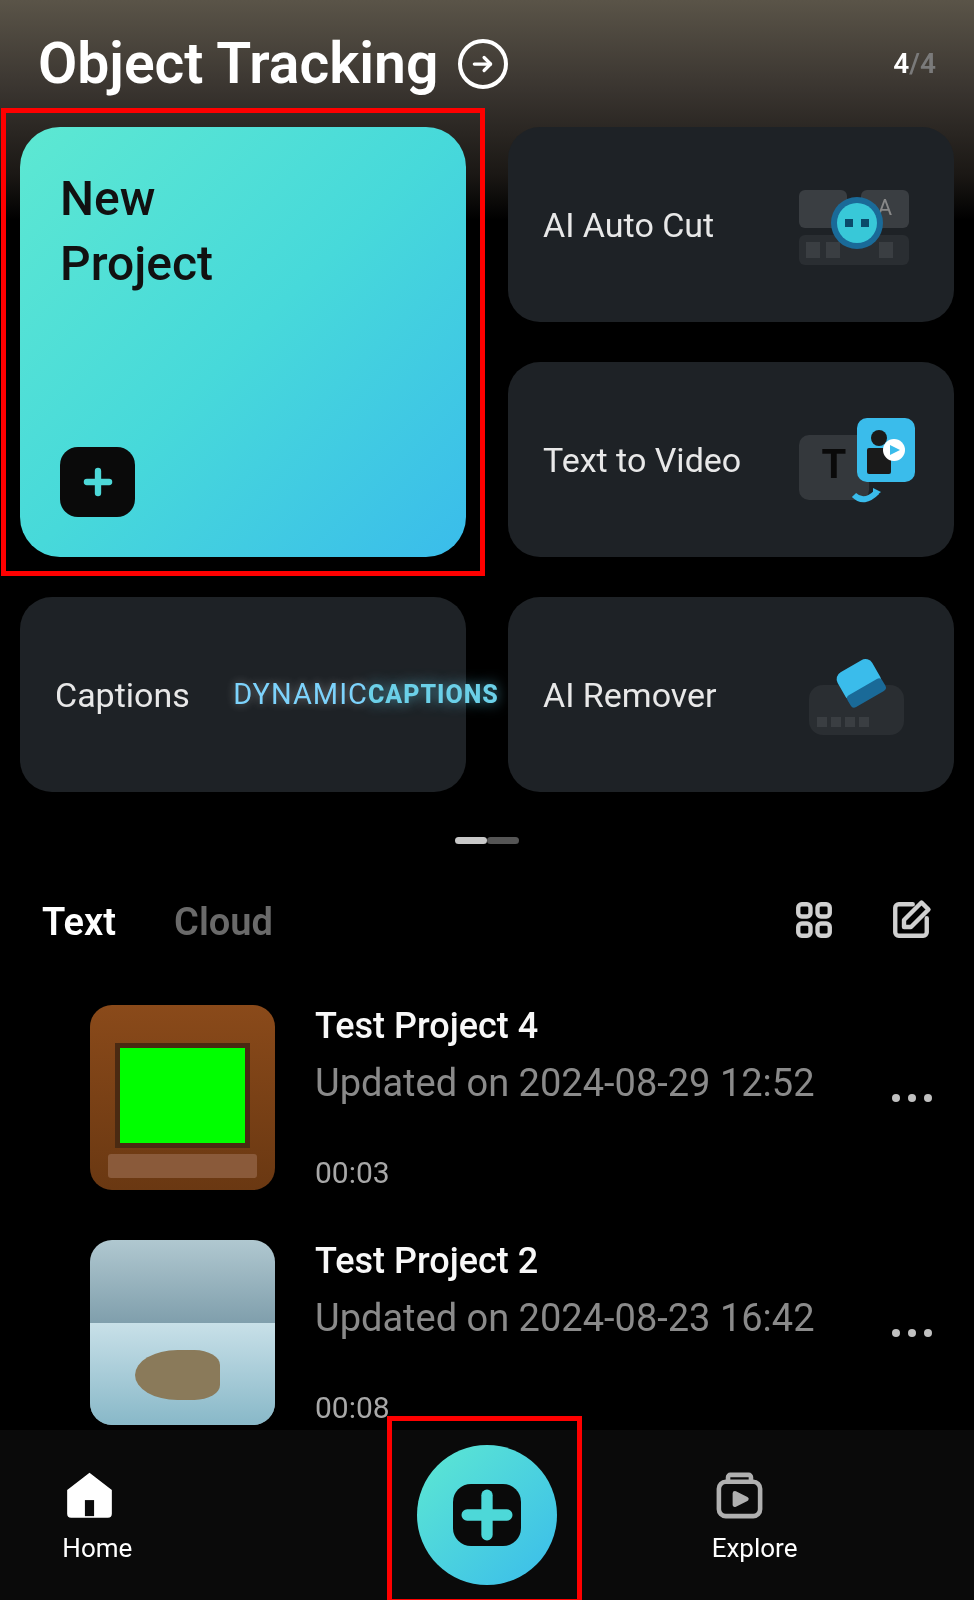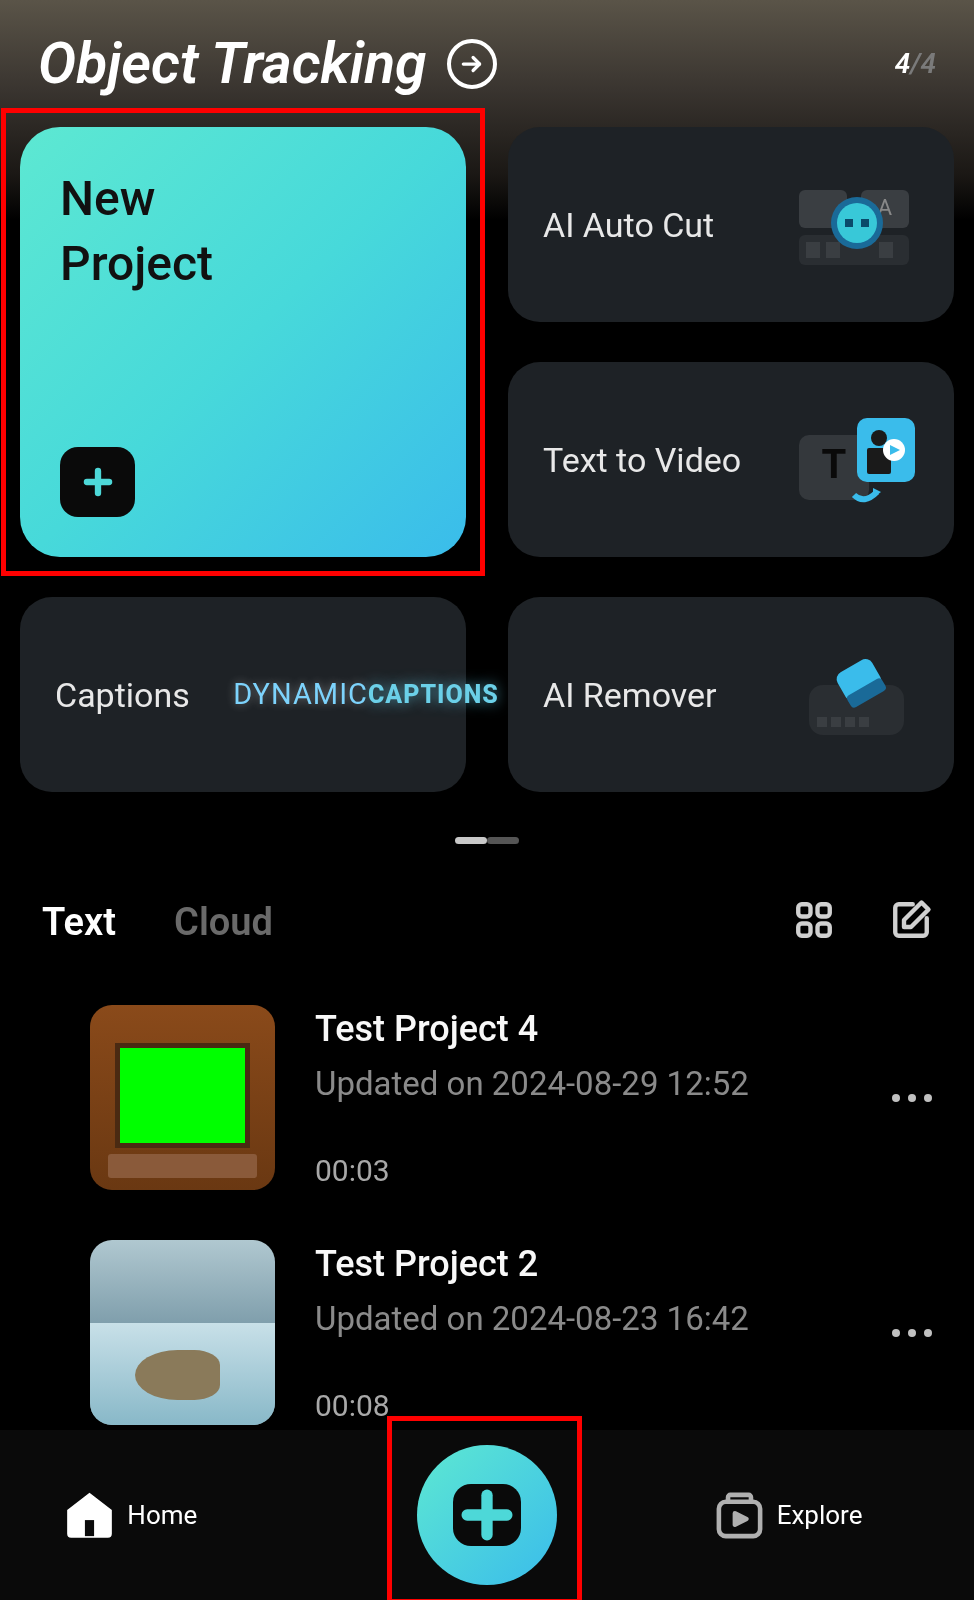--- a/index.html
+++ b/index.html
@@ -25,21 +25,20 @@
       background: linear-gradient(180deg, #5a5448 0%, #3a3530 40%, #1a1714 80%, #000 100%);
       z-index: 0;
     }
     .header {
       position: relative;
       z-index: 1;
       display: flex;
       align-items: center;
       justify-content: space-between;
       padding: 30px 38px 20px 38px;
-      font-style: italic;
     }
     .header-left {
       display: flex;
       align-items: center;
       gap: 20px;
     }
     .header-title {
       font-size: 57px;
       font-weight: 600;
       color: #fff;
@@ -255,21 +254,21 @@
       display: flex;
       flex-direction: column;
       gap: 14px;
     }
     .draft-title {
       font-size: 36px;
       font-weight: 500;
       color: #f8f8f8;
     }
     .draft-updated {
-      font-size: 33px;
+      font-size: 38px;
       color: #8a8a8a;
     }
     .draft-duration {
       font-size: 30px;
       color: #a8a8a8;
       margin-top: 36px;
     }
     .draft-more {
       position: absolute;
       right: 0;
@@ -291,22 +290,21 @@
       right: 0;
       height: 170px;
       background: #0a0a0a;
       display: flex;
       align-items: center;
       justify-content: space-around;
       z-index: 5;
     }
     .nav-item {
       display: flex;
-      flex-direction: row;
-      align-items: center;
+      flex-direction: column;
       gap: 10px;
       width: 200px;
     }
     .nav-icon {
       width: 55px;
       height: 55px;
       display: flex;
       align-items: center;
       justify-content: center;
     }

